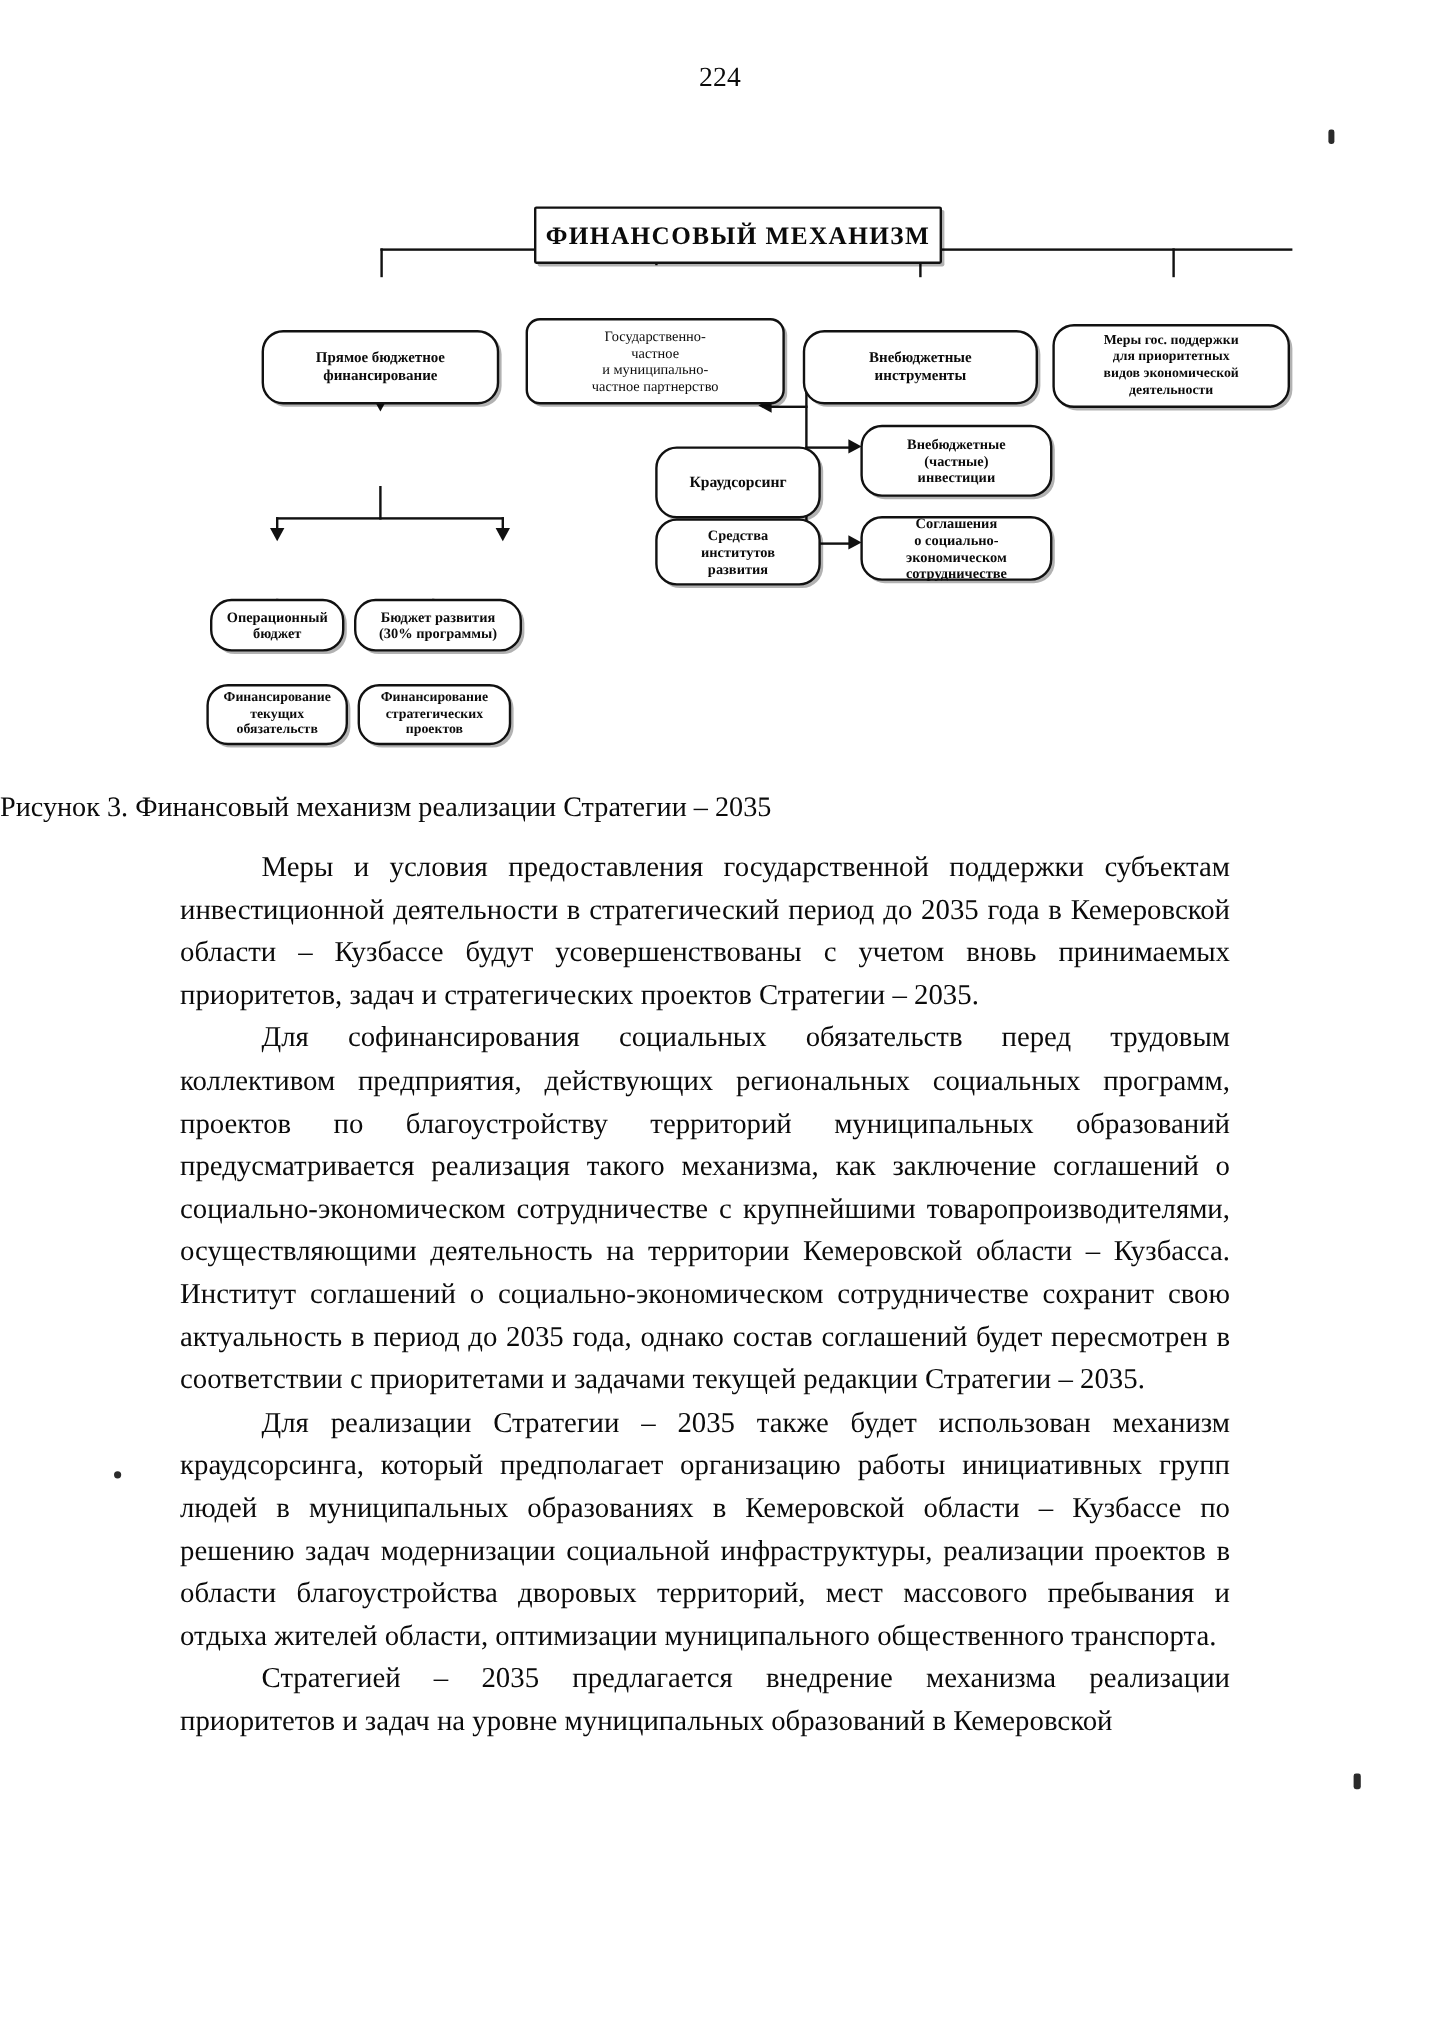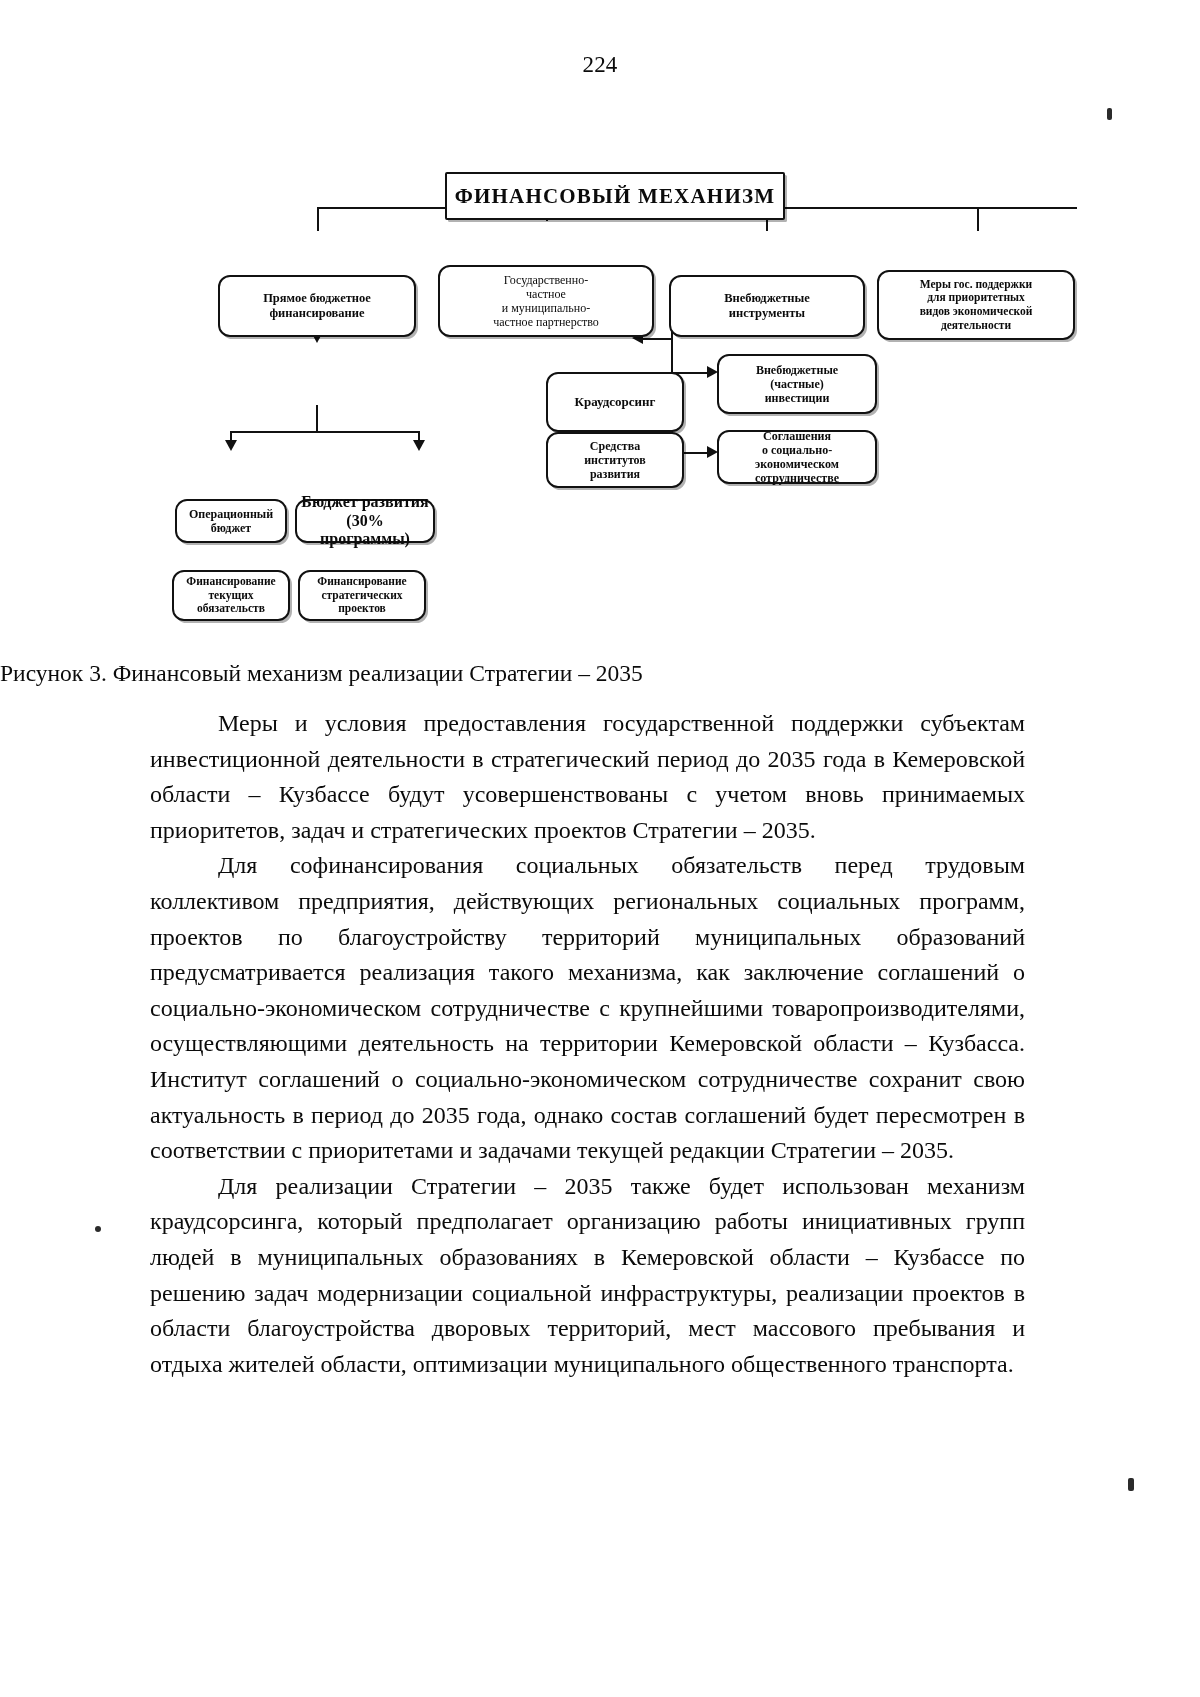--- a/index.html
+++ b/index.html
@@ -49,21 +49,21 @@
     text-align: center;
     font-family: "Liberation Serif", "DejaVu Serif", serif;
     font-size: 12.5px;
     line-height: 1.18;
     padding: 2px 4px;
     box-shadow: 2.5px 2.5px 0 -0.5px rgba(0,0,0,.30);
     z-index: 4;
     margin-top: 44px;
   }
   .node .txt { display: block; width: 100%; }
-  .node.bold { font-weight: 700; }
+  .node.bold { font-weight: 700; border-radius: 18px; }
   .node.root {
     font-weight: 700;
     font-size: 21px;
     letter-spacing: 1.2px;
     border-radius: 2px;
     border-width: 2.6px;
   }
 
   
   .ln {
@@ -168,21 +168,21 @@
   <div class="ln lnh" style="left:80px; top:321px; width:190px;"></div>
   <div class="ln lnv" style="left:80px; top:321px; height:16px;"></div>
   <div class="ln lnv" style="left:268px; top:321px; height:16px;"></div>
   <div class="arrow arrow-down" style="left:74.5px; top:330px;"></div>
   <div class="arrow arrow-down" style="left:262.5px; top:330px;"></div>
 
   <div class="node bold" style="left:25px; top:345px; width:112px; height:44px; font-size:12px;">
     <span class="txt">Операционный<br>бюджет</span>
   </div>
 
-  <div class="node bold" style="left:145px; top:345px; width:140px; height:44px; font-size:16px;">
+  <div class="node bold" style="left:145px; top:345px; width:140px; height:44px; font-size:12px;">
     <span class="txt">Бюджет развития<br>(30% программы)</span>
   </div>
 
   <div class="ln lnv" style="left:80px; top:389px; height:22px;"></div>
   <div class="arrow arrow-down" style="left:74.5px; top:404px;"></div>
   <div class="ln lnv" style="left:210px; top:389px; height:22px;"></div>
   <div class="arrow arrow-down" style="left:204.5px; top:404px;"></div>
 
   <div class="node bold" style="left:22px; top:416px; width:118px; height:51px; font-size:11.5px;">
     <span class="txt">Финансирование<br>текущих<br>обязательств</span>
@@ -225,17 +225,18 @@
   </div>
 
 </div>
 
 <div class="caption">Рисунок 3. Финансовый механизм реализации Стратегии – 2035</div>
 
 <div class="body-text">
   <p>Меры и условия предоставления государственной поддержки субъектам инвестиционной деятельности в стратегический период до 2035 года в Кемеровской области – Кузбассе будут усовершенствованы с учетом вновь принимаемых приоритетов, задач и стратегических проектов Стратегии – 2035.</p>
   <p>Для софинансирования социальных обязательств перед трудовым коллективом предприятия, действующих региональных социальных программ, проектов по благоустройству территорий муниципальных образований предусматривается реализация такого механизма, как заключение соглашений о социально-экономическом сотрудничестве с крупнейшими товаропроизводителями, осуществляющими деятельность на территории Кемеровской области – Кузбасса. Институт соглашений о социально-экономическом сотрудничестве сохранит свою актуальность в период до 2035 года, однако состав соглашений будет пересмотрен в соответствии с приоритетами и задачами текущей редакции Стратегии – 2035.</p>
   <p>Для реализации Стратегии – 2035 также будет использован механизм краудсорсинга, который предполагает организацию работы инициативных групп людей в муниципальных образованиях в Кемеровской области – Кузбассе по решению задач модернизации социальной инфраструктуры, реализации проектов в области благоустройства дворовых территорий, мест массового пребывания и отдыха жителей области, оптимизации муниципального общественного транспорта.</p>
+  <p>Стратегией – 2035 предлагается внедрение механизма реализации приоритетов и задач на уровне муниципальных образований в Кемеровской</p>
 </div>
 
 <div class="speckle" style="left:1107px; top:108px; width:5px; height:12px; border-radius:2px;"></div>
 <div class="speckle" style="left:95px; top:1226px; width:6px; height:6px;"></div>
 <div class="speckle" style="left:1128px; top:1478px; width:6px; height:13px; border-radius:2px;"></div>
 
 </body></html>

